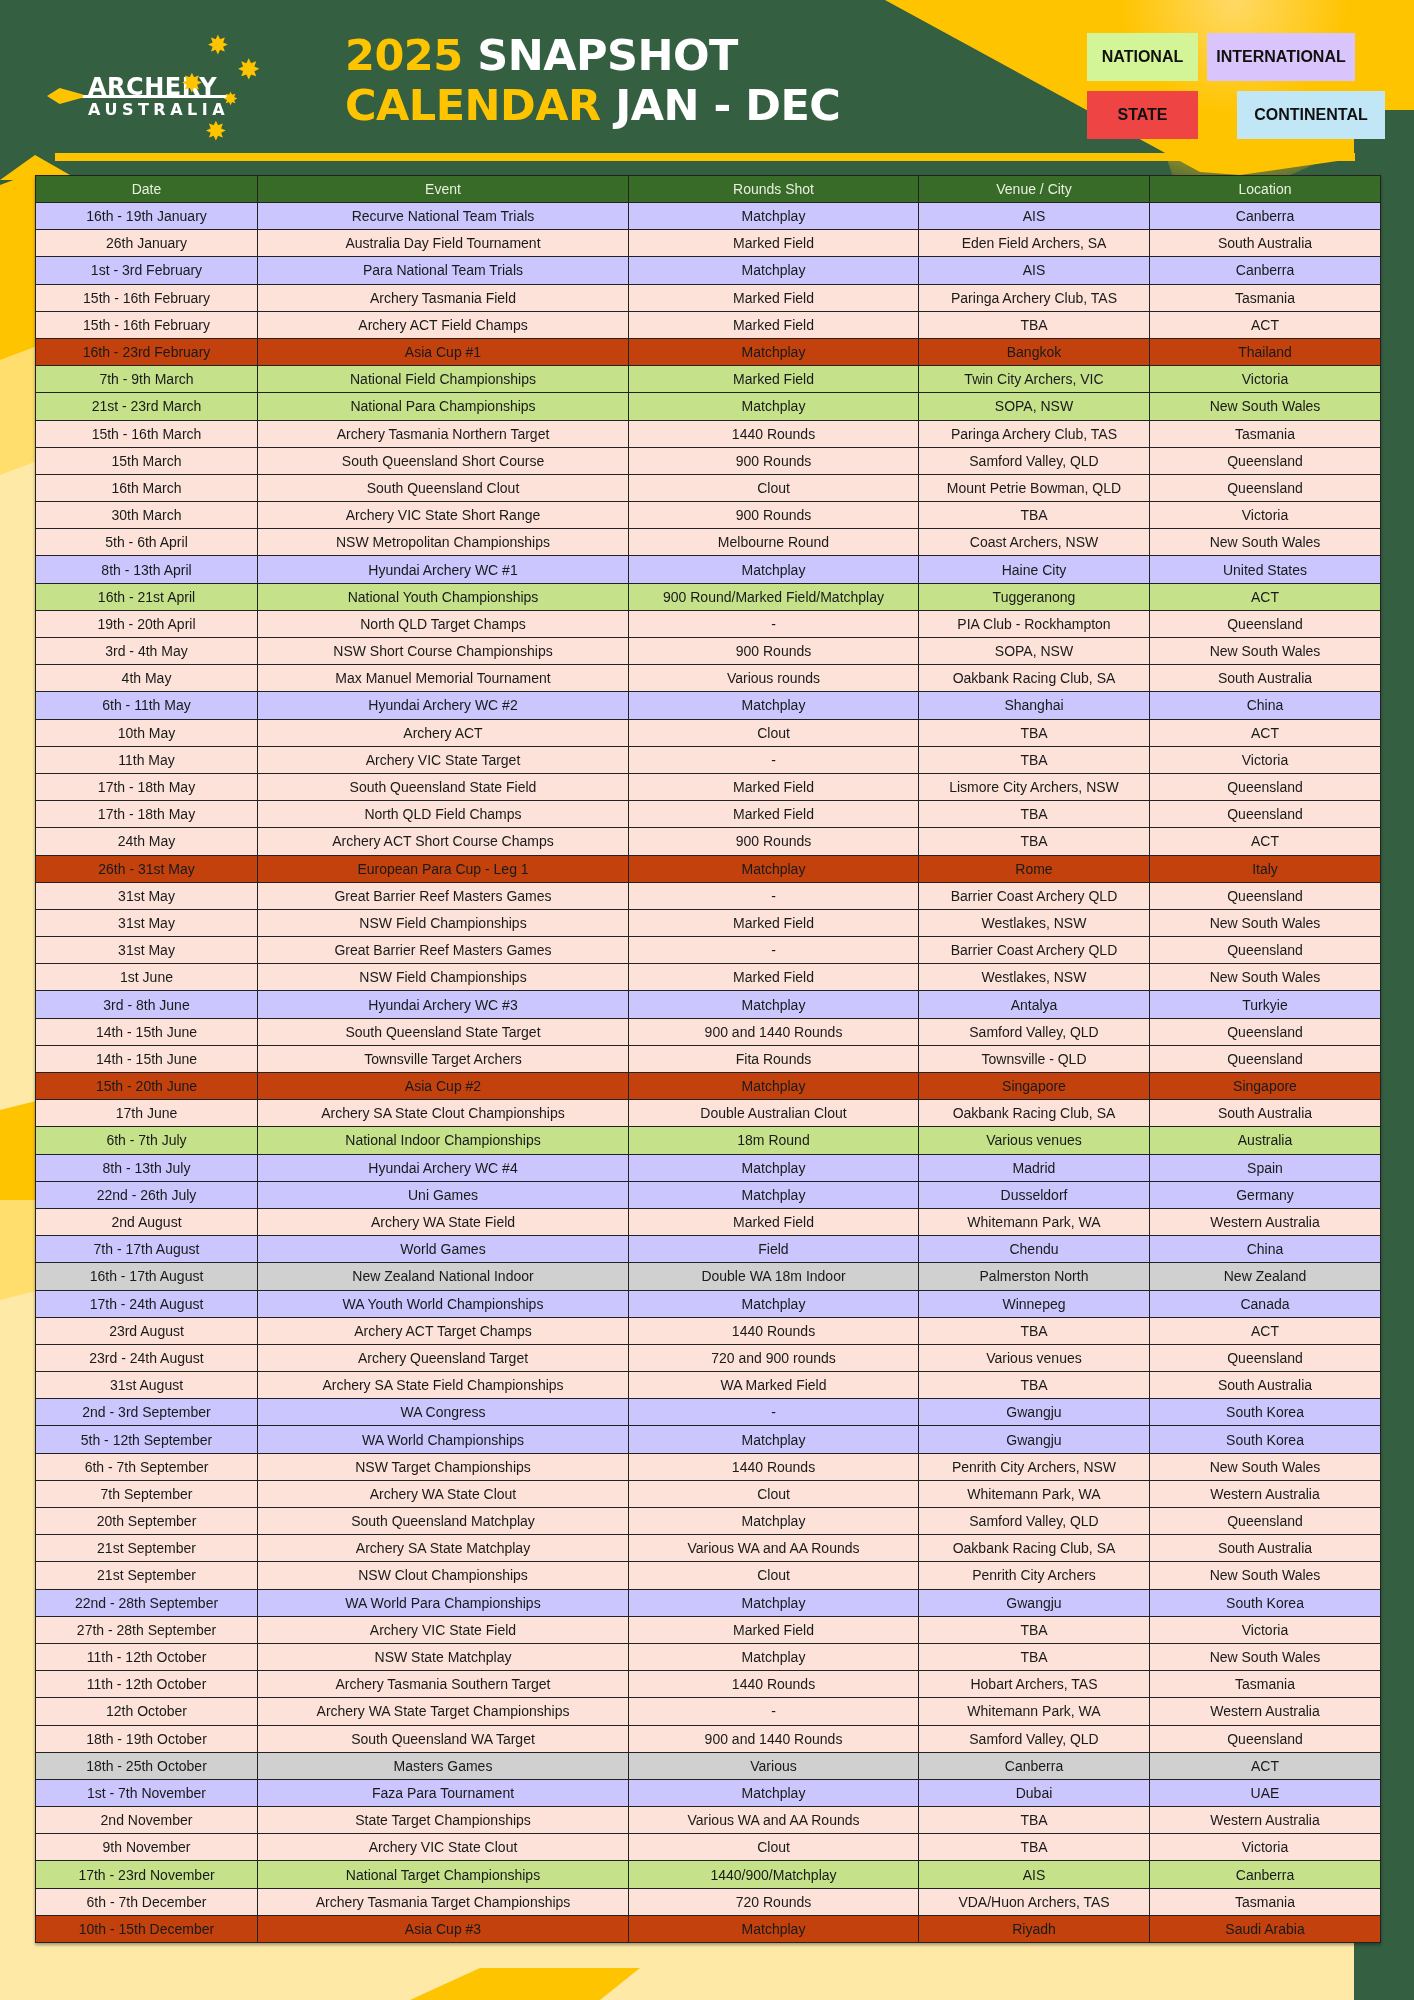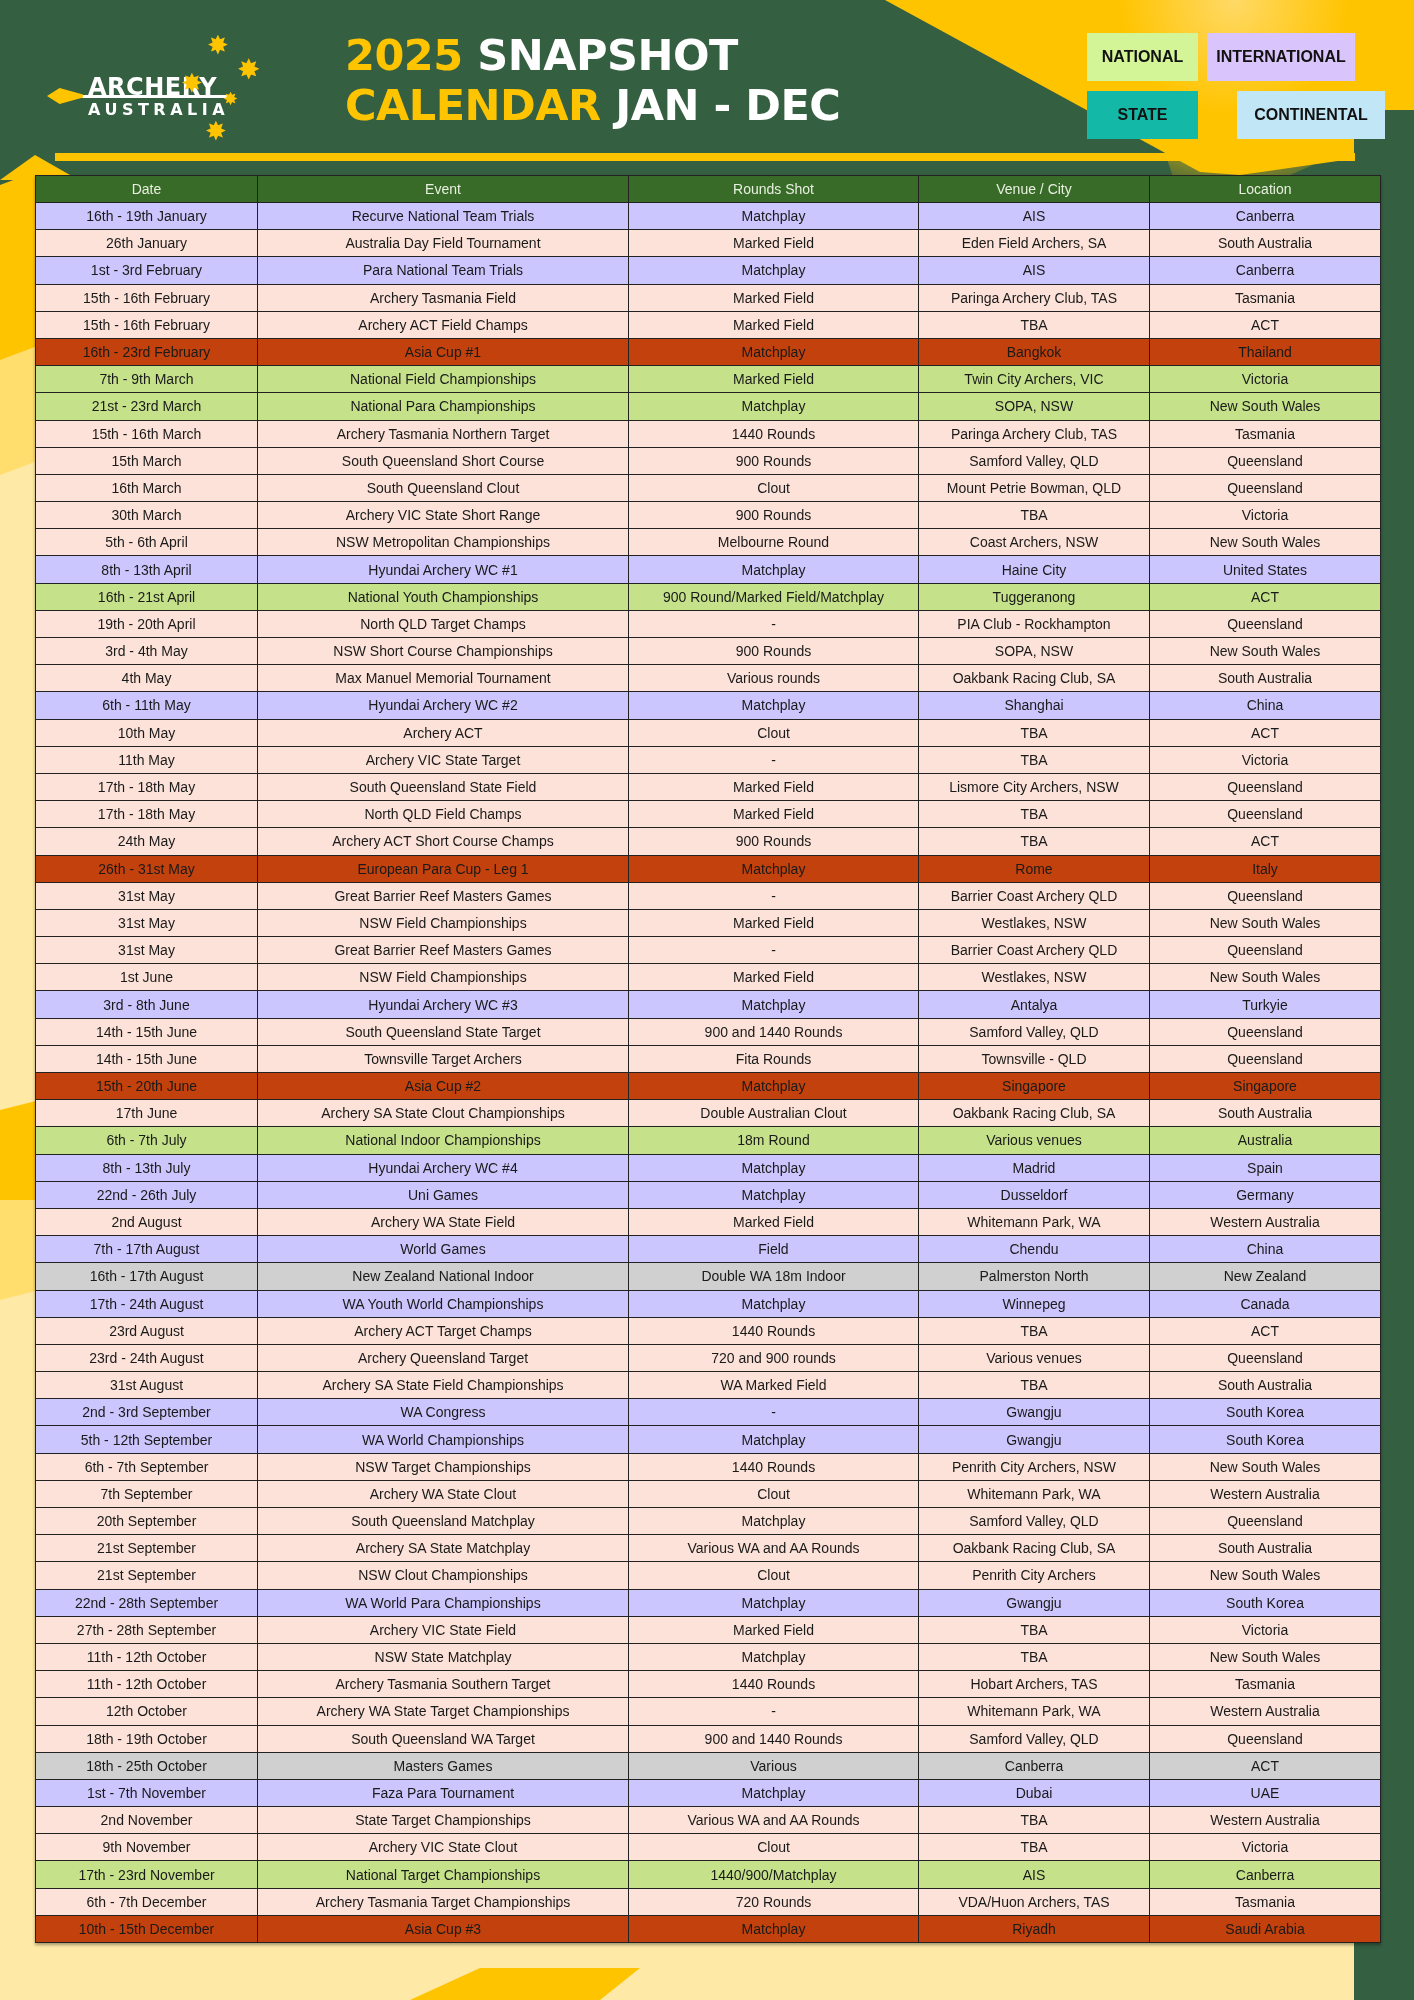--- a/index.html
+++ b/index.html
@@ -153,21 +153,21 @@
   </div>
   <div class="title-line">
     <span class="yellow">CALENDAR</span>
     <span class="white">JAN - DEC</span>
   </div>
 </div>
 
 <div class="legend">
   <div class="legend-item" style="left:0;top:0;width:111px;height:48px;background:#d3f598;">NATIONAL</div>
   <div class="legend-item" style="left:120px;top:0;width:148px;height:48px;background:#d9c4fb;text-align:right;">INTERNATIONAL</div>
-  <div class="legend-item" style="left:0;top:58px;width:111px;height:48px;background:#14b8a6;">STATE</div>
+  <div class="legend-item" style="left:0;top:58px;width:111px;height:48px;background:#ef4444;">STATE</div>
   <div class="legend-item" style="left:120px;top:58px;width:148px;height:48px;background:#c1e6f6;margin-left:30px;">CONTINENTAL</div>
 </div>
 
 <table class="cal-table">
   <colgroup>
     <col style="width:222px">
     <col style="width:371px">
     <col style="width:290px">
     <col style="width:231px">
     <col style="width:231px">

